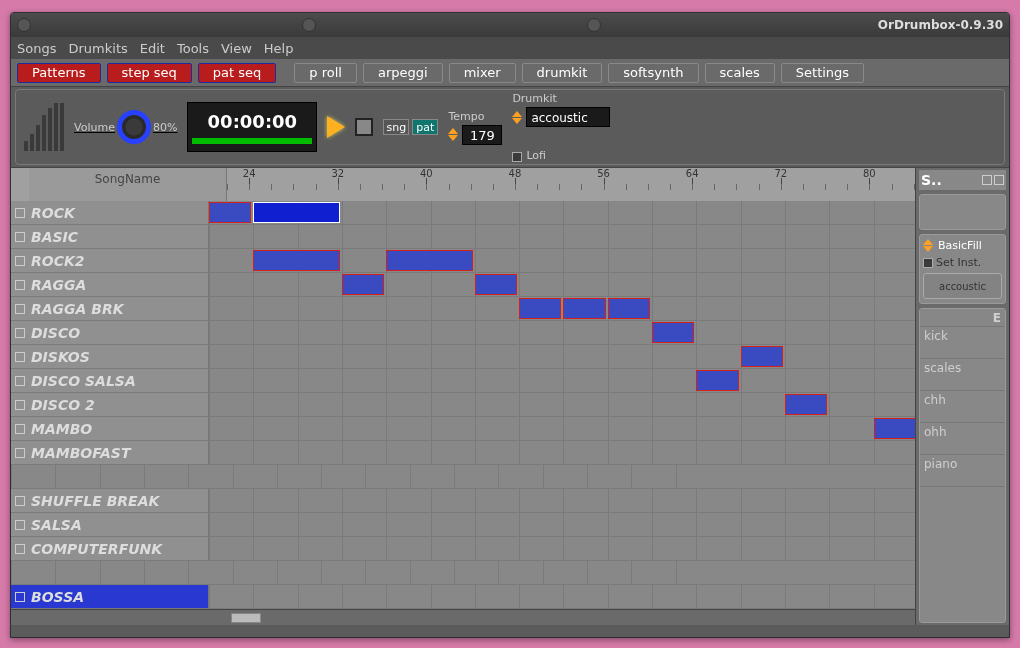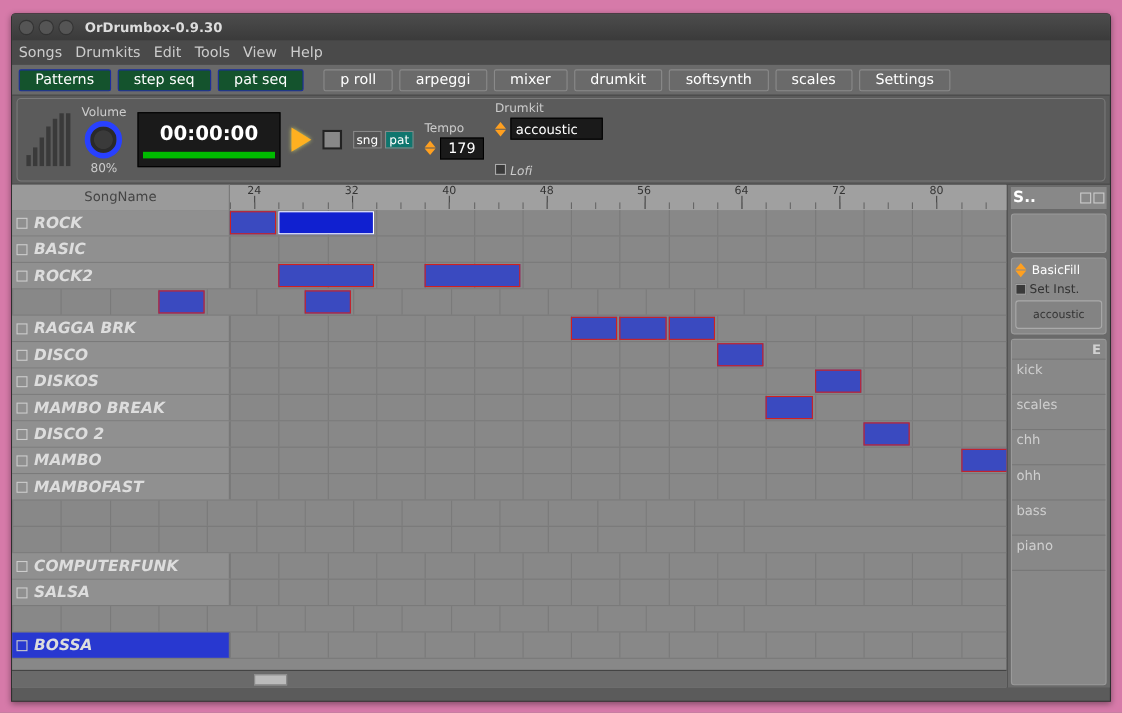--- a/index.html
+++ b/index.html
@@ -1,53 +1,53 @@
 <!DOCTYPE html>
 <html><head>
 <meta charset="utf-8">
 <style>
   * { box-sizing: border-box; margin: 0; padding: 0; font-family: "DejaVu Sans", Arial, sans-serif; }
   body { width: 1020px; height: 648px; background: #d67aa9; overflow: hidden; }
   .window { position: absolute; left: 10px; top: 12px; width: 1000px; height: 626px; background: #5b5b5b; border: 1px solid #2f2f2f; border-radius: 4px 4px 0 0; box-shadow: 0 2px 6px rgba(0,0,0,0.4); }
-  .titlebar { height: 24px; background: linear-gradient(#4c4c4c,#3a3a3a); display: flex; align-items: center; padding: 0 6px; gap: 4px; }
+  .titlebar { height: 24px; background: linear-gradient(#4c4c4c,#3a3a3a); display: flex; align-items: center; padding: 0 6px; gap: 4px; justify-content: space-between; }
   .wcircle { width: 14px; height: 14px; border-radius: 50%; background: #555; border: 1px solid #333; }
   .title-text { color: #ddd; font-size: 12px; font-weight: bold; margin-left: 6px; }
   .menubar { height: 22px; background: #4a4a4a; display: flex; align-items: center; padding: 0 6px; gap: 12px; }
   .menubar span { color: #ccc; font-size: 13px; cursor: default; }
   .toolbar { height: 28px; background: #6a6a6a; display: flex; align-items: center; padding: 0 6px; gap: 6px; border-bottom: 1px solid #444; }
   .tbtn { height: 20px; padding: 0 14px; font-size: 13px; color: #fff; background: #6a6a6a; border: 1px solid #8a8a8a; border-radius: 2px; display: flex; align-items: center; }
-  .tbtn.active { background: #14532d; border-color: #1c2ca0; }
+  .tbtn.active { background: #b91c1c; border-color: #1c2ca0; }
   .transport { height: 76px; background: #5b5b5b; border: 1px solid #7a7a7a; border-radius: 4px; margin: 2px 4px; display: flex; align-items: center; padding: 4px 8px; gap: 10px; }
   .vu { display: flex; gap: 2px; align-items: flex-end; height: 48px; }
   .vu div { width: 4px; background: #3a3a3a; }
-  .knobwrap { display: flex; flex-direction: column; align-items: center; gap: 2px; }
+  .knobwrap { display: flex; flex-direction: row; align-items: center; gap: 2px; text-decoration: underline; }
   .label { color: #ccc; font-size: 11px; }
   .knob { width: 34px; height: 34px; border-radius: 50%; background: radial-gradient(circle at 50% 50%, #3a3a3a 48%, #2a2a2a 52%); border: 5px solid #2840ff; }
   .timebox { width: 130px; height: 50px; background: #1a1a1a; border: 1px solid #000; color: #fff; font-weight: bold; font-size: 18px; display: flex; flex-direction: column; align-items: center; justify-content: center; }
   .progress { width: 120px; height: 6px; background: #0b0; margin-top: 6px; }
   .play { width: 0; height: 0; border-left: 18px solid #ffb020; border-top: 11px solid transparent; border-bottom: 11px solid transparent; filter: drop-shadow(0 0 2px #cc6); }
   .stopbtn { width: 18px; height: 18px; border: 2px solid #222; background: #888; }
   .sngpat { display: flex; flex-direction: column; gap: 2px; }
   .sngpat-row { display: flex; align-items: center; gap: 3px; }
   .sngpat-btn { width: 26px; height: 16px; font-size: 11px; color: #fff; display: flex; align-items: center; justify-content: center; border: 1px solid #888; }
   .tempo-col { display: flex; flex-direction: column; gap: 2px; }
   .tempo-row { display: flex; align-items: center; gap: 2px; }
   .spinner { width: 12px; display: flex; flex-direction: column; }
   .spin { width: 0; height: 0; border-left: 5px solid transparent; border-right: 5px solid transparent; }
   .spin.up { border-bottom: 6px solid #ffa020; }
   .spin.down { border-top: 6px solid #ffa020; margin-top: 1px; }
   .numinput { width: 40px; height: 20px; background: #1a1a1a; color: #fff; border: 1px solid #000; text-align: center; font-size: 13px; line-height: 20px; }
   .drumkit-col { display: flex; flex-direction: column; gap: 2px; }
   .dkinput { width: 84px; height: 20px; background: #1a1a1a; color: #fff; border: 1px solid #000; font-size: 12px; padding: 0 4px; line-height: 20px; }
   .chk { width: 10px; height: 10px; background: #3a3a3a; border: 1px solid #aaa; display: inline-block; }
-  .lofi-row { display: flex; align-items: flex-start; gap: 4px; margin-top: 20px; font-style: italic; }
+  .lofi-row { display: flex; align-items: flex-end; gap: 4px; margin-top: 20px; }
 
   .main { display: flex; height: 458px; border-top: 1px solid #444; }
   .seqarea { flex: 1; display: flex; flex-direction: column; background: #888; position: relative; }
-  .ruler { height: 23px; background: #a0a0a0; position: relative; display: flex; }
+  .ruler { height: 33px; background: #a0a0a0; position: relative; display: flex; padding-left: 18px; }
   .ruler .songlabel { width: 198px; text-align: center; color: #444; font-size: 12px; line-height: 22px; background: #9a9a9a; border-right: 1px solid #777; }
   .ruler-ticks { flex: 1; position: relative; overflow: hidden; }
   .tick { position: absolute; top: 0; height: 22px; }
   .tick .num { position: absolute; top: 0; font-size: 10px; color: #333; transform: translateX(-50%); }
   .tick .major { position: absolute; bottom: 0; width: 1px; height: 12px; background: #444; }
   .tick .minor { position: absolute; bottom: 0; width: 1px; height: 6px; background: #666; }
   .tracks { flex: 1; position: relative; overflow: hidden; }
   .trackrow { height: 24px; display: flex; border-bottom: 1px solid #7a7a7a; }
   .trackname { width: 198px; background: #909090; display: flex; align-items: center; gap: 6px; padding-left: 4px; border-right: 1px solid #777; }
   .trackname.sel { background: #2838d0; }
@@ -364,20 +364,24 @@
               <div class="gridv" style="left: 487.3px;"></div>
               <div class="gridv" style="left: 531.6px;"></div>
               <div class="gridv" style="left: 575.9px;"></div>
               <div class="gridv" style="left: 620.2px;"></div>
               <div class="gridv" style="left: 664.5px;"></div>
               <div class="clip" style="left: 44.3px; width: 86.6px;"></div>
               <div class="clip" style="left: 177.2px; width: 86.6px;"></div>
             </div>
           </div>
           <div class="trackrow">
+            <div class="trackname">
+              <div class="tchk"></div>
+              <span>RAGGA</span>
+            </div>
             <div class="cells">
               <div class="gridv" style="left: 0px;"></div>
               <div class="gridv" style="left: 44.3px;"></div>
               <div class="gridv" style="left: 88.6px;"></div>
               <div class="gridv" style="left: 132.9px;"></div>
               <div class="gridv" style="left: 177.2px;"></div>
               <div class="gridv" style="left: 221.5px;"></div>
               <div class="gridv" style="left: 265.8px;"></div>
               <div class="gridv" style="left: 310.1px;"></div>
               <div class="gridv" style="left: 354.4px;"></div>
@@ -465,21 +469,21 @@
               <div class="gridv" style="left: 531.6px;"></div>
               <div class="gridv" style="left: 575.9px;"></div>
               <div class="gridv" style="left: 620.2px;"></div>
               <div class="gridv" style="left: 664.5px;"></div>
               <div class="clip" style="left: 531.6px; width: 42.3px;"></div>
             </div>
           </div>
           <div class="trackrow">
             <div class="trackname">
               <div class="tchk"></div>
-              <span>MAMBO BREAK</span>
+              <span>DISCO SALSA</span>
             </div>
             <div class="cells">
               <div class="gridv" style="left: 0px;"></div>
               <div class="gridv" style="left: 44.3px;"></div>
               <div class="gridv" style="left: 88.6px;"></div>
               <div class="gridv" style="left: 132.9px;"></div>
               <div class="gridv" style="left: 177.2px;"></div>
               <div class="gridv" style="left: 221.5px;"></div>
               <div class="gridv" style="left: 265.8px;"></div>
               <div class="gridv" style="left: 310.1px;"></div>
@@ -582,20 +586,48 @@
               <div class="gridv" style="left: 398.7px;"></div>
               <div class="gridv" style="left: 443px;"></div>
               <div class="gridv" style="left: 487.3px;"></div>
               <div class="gridv" style="left: 531.6px;"></div>
               <div class="gridv" style="left: 575.9px;"></div>
               <div class="gridv" style="left: 620.2px;"></div>
               <div class="gridv" style="left: 664.5px;"></div>
             </div>
           </div>
           <div class="trackrow">
+            <div class="trackname">
+              <div class="tchk"></div>
+              <span>SHUFFLE BREAK</span>
+            </div>
+            <div class="cells">
+              <div class="gridv" style="left: 0px;"></div>
+              <div class="gridv" style="left: 44.3px;"></div>
+              <div class="gridv" style="left: 88.6px;"></div>
+              <div class="gridv" style="left: 132.9px;"></div>
+              <div class="gridv" style="left: 177.2px;"></div>
+              <div class="gridv" style="left: 221.5px;"></div>
+              <div class="gridv" style="left: 265.8px;"></div>
+              <div class="gridv" style="left: 310.1px;"></div>
+              <div class="gridv" style="left: 354.4px;"></div>
+              <div class="gridv" style="left: 398.7px;"></div>
+              <div class="gridv" style="left: 443px;"></div>
+              <div class="gridv" style="left: 487.3px;"></div>
+              <div class="gridv" style="left: 531.6px;"></div>
+              <div class="gridv" style="left: 575.9px;"></div>
+              <div class="gridv" style="left: 620.2px;"></div>
+              <div class="gridv" style="left: 664.5px;"></div>
+            </div>
+          </div>
+          <div class="trackrow">
+            <div class="trackname">
+              <div class="tchk"></div>
+              <span>SALSA</span>
+            </div>
             <div class="cells">
               <div class="gridv" style="left: 0px;"></div>
               <div class="gridv" style="left: 44.3px;"></div>
               <div class="gridv" style="left: 88.6px;"></div>
               <div class="gridv" style="left: 132.9px;"></div>
               <div class="gridv" style="left: 177.2px;"></div>
               <div class="gridv" style="left: 221.5px;"></div>
               <div class="gridv" style="left: 265.8px;"></div>
               <div class="gridv" style="left: 310.1px;"></div>
               <div class="gridv" style="left: 354.4px;"></div>
@@ -605,44 +637,20 @@
               <div class="gridv" style="left: 531.6px;"></div>
               <div class="gridv" style="left: 575.9px;"></div>
               <div class="gridv" style="left: 620.2px;"></div>
               <div class="gridv" style="left: 664.5px;"></div>
             </div>
           </div>
           <div class="trackrow">
             <div class="trackname">
               <div class="tchk"></div>
               <span>COMPUTERFUNK</span>
-            </div>
-            <div class="cells">
-              <div class="gridv" style="left: 0px;"></div>
-              <div class="gridv" style="left: 44.3px;"></div>
-              <div class="gridv" style="left: 88.6px;"></div>
-              <div class="gridv" style="left: 132.9px;"></div>
-              <div class="gridv" style="left: 177.2px;"></div>
-              <div class="gridv" style="left: 221.5px;"></div>
-              <div class="gridv" style="left: 265.8px;"></div>
-              <div class="gridv" style="left: 310.1px;"></div>
-              <div class="gridv" style="left: 354.4px;"></div>
-              <div class="gridv" style="left: 398.7px;"></div>
-              <div class="gridv" style="left: 443px;"></div>
-              <div class="gridv" style="left: 487.3px;"></div>
-              <div class="gridv" style="left: 531.6px;"></div>
-              <div class="gridv" style="left: 575.9px;"></div>
-              <div class="gridv" style="left: 620.2px;"></div>
-              <div class="gridv" style="left: 664.5px;"></div>
-            </div>
-          </div>
-          <div class="trackrow">
-            <div class="trackname">
-              <div class="tchk"></div>
-              <span>SALSA</span>
             </div>
             <div class="cells">
               <div class="gridv" style="left: 0px;"></div>
               <div class="gridv" style="left: 44.3px;"></div>
               <div class="gridv" style="left: 88.6px;"></div>
               <div class="gridv" style="left: 132.9px;"></div>
               <div class="gridv" style="left: 177.2px;"></div>
               <div class="gridv" style="left: 221.5px;"></div>
               <div class="gridv" style="left: 265.8px;"></div>
               <div class="gridv" style="left: 310.1px;"></div>
@@ -728,19 +736,18 @@
         </div>
         <div class="sbtn">accoustic</div>
       </div>
       <div class="ilist">
         <div class="hdr">E</div>
         <div id="ilist-items">
             <div class="item">kick</div>
             <div class="item">scales</div>
             <div class="item">chh</div>
             <div class="item">ohh</div>
-            <div class="item">bass</div>
             <div class="item">piano</div>
           </div>
       </div>
     </div>
   </div>
 </div>
 
 </body></html>

